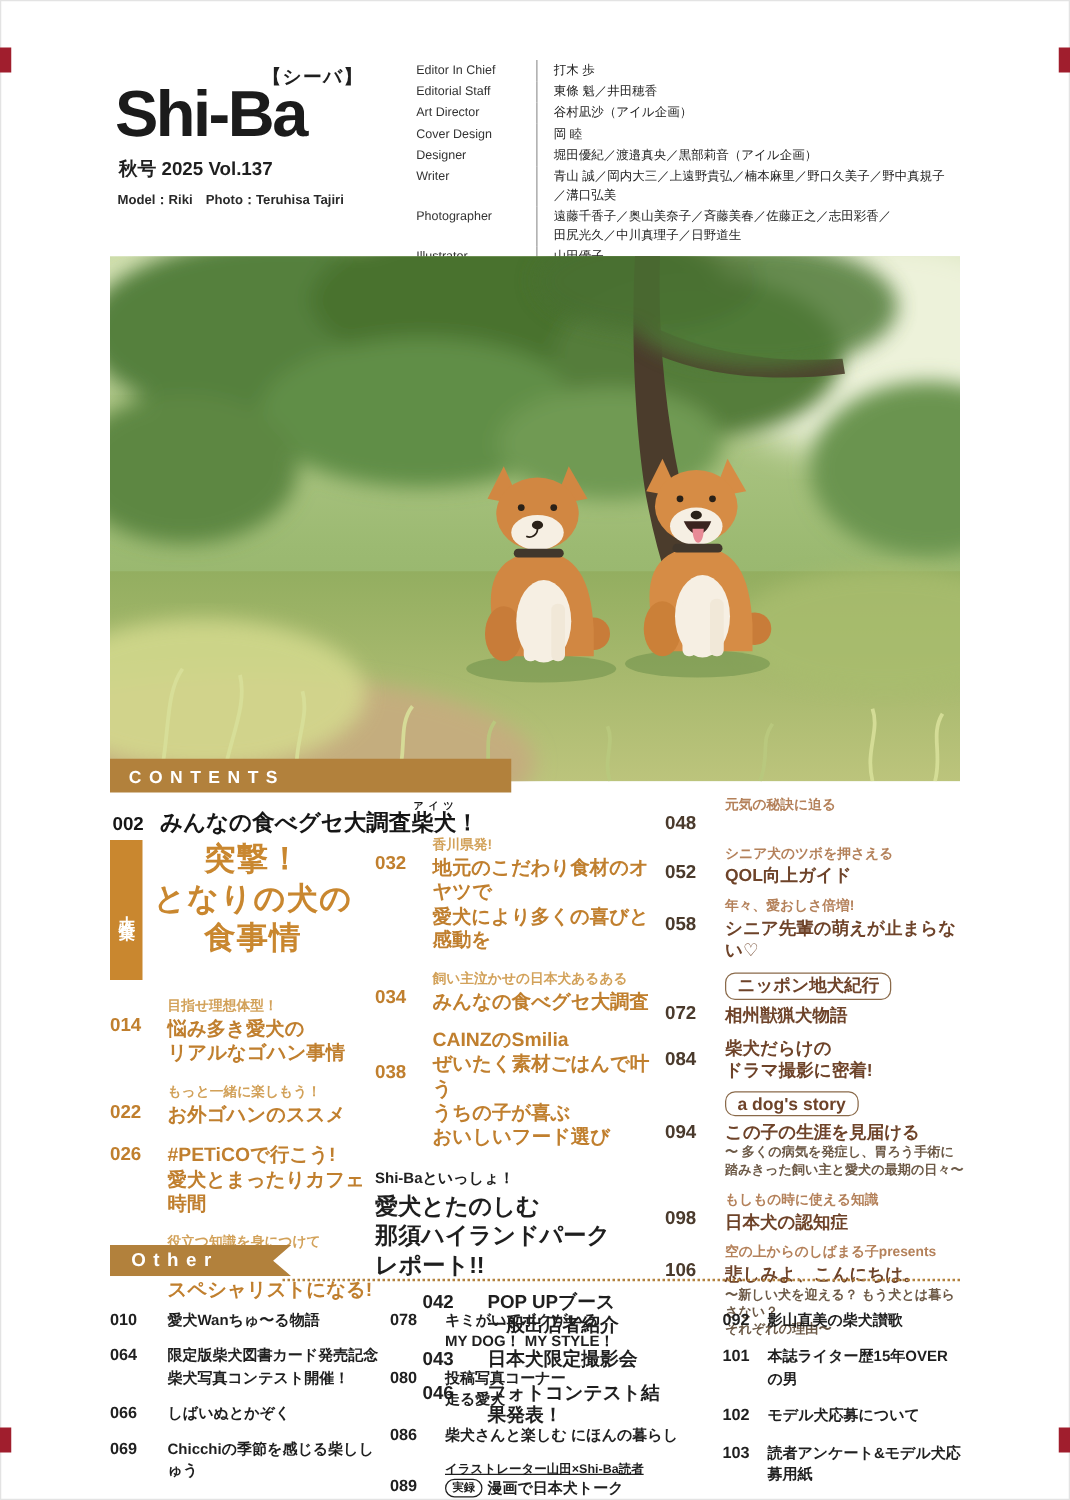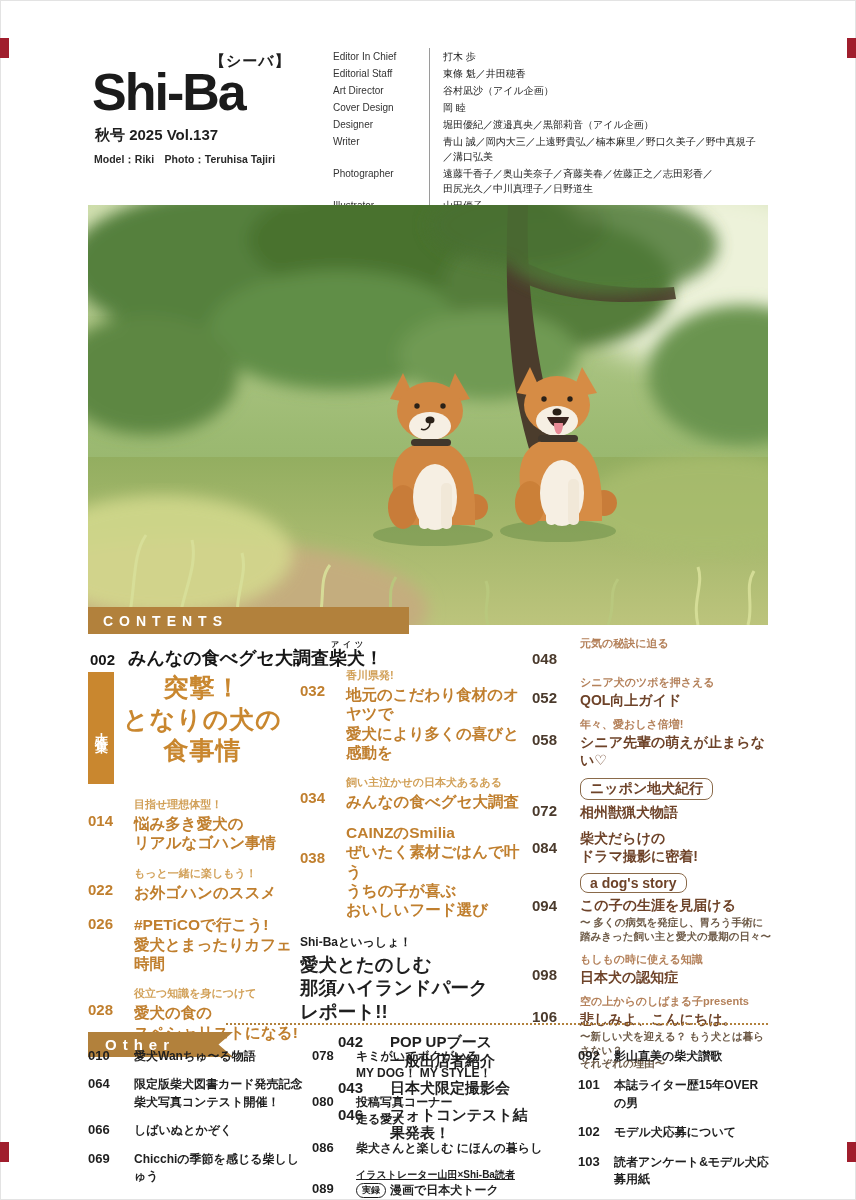--- a/index.html
+++ b/index.html
@@ -64,21 +64,21 @@
   .col-right{position:absolute;left:532px;top:636px;width:240px;}
   .col-right .entry{margin-bottom:8px;}
   .brown .num{width:48px;font-size:15px;color:#4a3a2c;}
   .brown .kicker{font-size:11px;color:#b4815a;margin-bottom:1px;}
   .brown .title{font-size:14px;color:#6e4329;line-height:1.3;}
   .brown .sub{font-size:10.5px;color:#6d5a47;font-weight:bold;white-space:pre-line;line-height:1.3;margin-top:2px;}
   .boxed{display:inline-block;border:1.5px solid #8a6a4a;border-radius:8px;color:#6e4329;
       font-size:14px;font-weight:bold;padding:1px 9px;margin-bottom:3px;}
 
   
-  .other-bar{position:absolute;left:88px;top:1032px;width:128px;height:25px;background:#b2813c;color:#fff;
+  .other-bar{position:absolute;left:88px;top:996px;width:128px;height:25px;background:#b2813c;color:#fff;
       font-weight:bold;font-size:15px;letter-spacing:6px;display:flex;align-items:center;padding-left:17px;
       clip-path:polygon(0 0,100% 0,90% 50%,100% 100%,0 100%);}
   .other-dots{position:absolute;left:226px;top:1023px;width:542px;border-top:2px dotted #b2813c;}
   .other-col{position:absolute;top:1048px;}
   .oc1{left:88px;width:218px;} .oc2{left:312px;width:252px;} .oc3{left:578px;width:192px;}
   .o-entry{display:flex;margin-bottom:11px;}
   .o-num{flex:none;width:46px;font-size:13px;font-weight:bold;color:#1f1f1f;}
   .oc2 .o-num{width:44px;} .oc3 .o-num{width:36px;}
   .o-title{font-size:12px;font-weight:bold;color:#1f1f1f;line-height:1.45;white-space:pre-line;}
   .o-kicker{font-size:10px;font-weight:bold;color:#1f1f1f;text-decoration:underline;}

